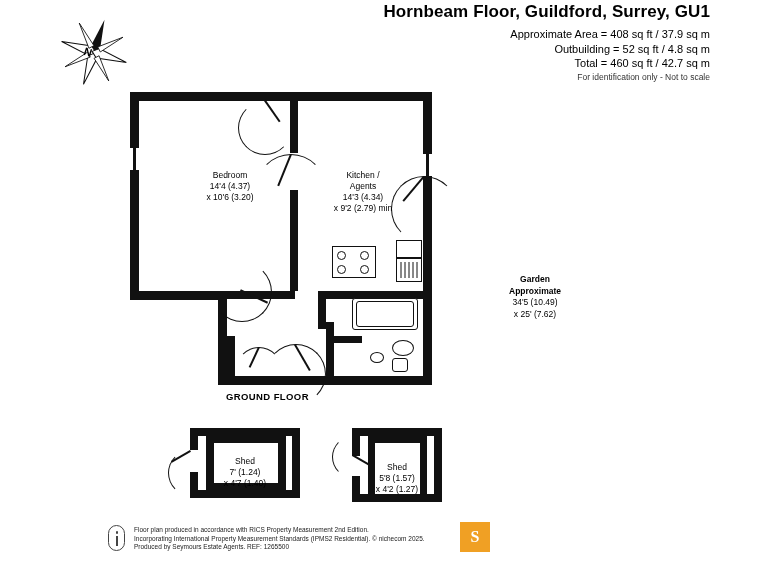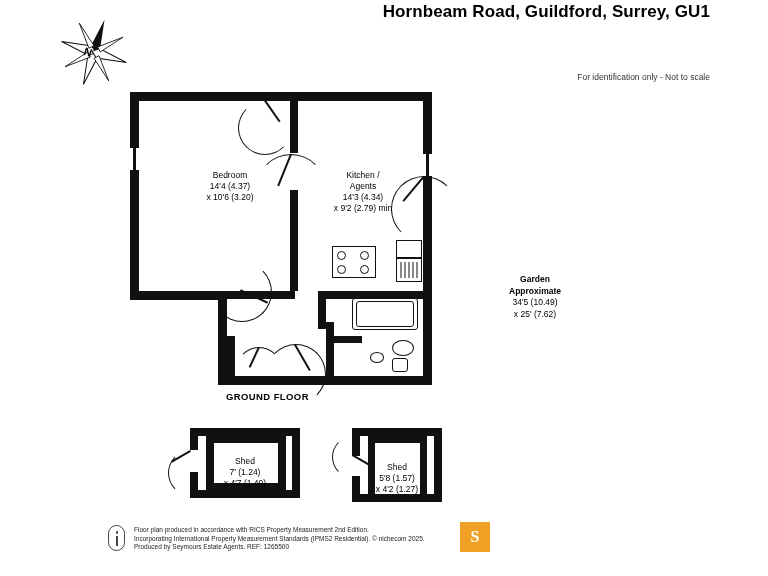--- a/index.html
+++ b/index.html
@@ -179,22 +179,27 @@
     font-size: 16px;
     font-weight: bold;
     font-family: "Liberation Serif", serif;
   }
 </style>
 </head>
 <body>
 
 <div class="page">
 
-  <div id="title">Hornbeam Road, Guildford, Surrey, GU1</div>
-
+  <div id="title">Hornbeam Floor, Guildford, Surrey, GU1</div>
+
+  <div id="summary">
+    <div>Approximate Area = 408 sq ft / 37.9 sq m</div>
+    <div>Outbuilding = 52 sq ft / 4.8 sq m</div>
+    <div>Total = 460 sq ft / 42.7 sq m</div>
+  </div>
 
   <div id="disclaimer">For identification only - Not to scale</div>
 
   <div id="compass">
     <svg width="72" height="72" viewBox="0 0 72 72">
       <g transform="rotate(18 36 36)">
         <polygon points="36,2 41,32 36,38 31,32" fill="#111"></polygon>
         <polygon points="36,70 41,40 36,34 31,40" fill="#fff" stroke="#111" stroke-width="1"></polygon>
         <polygon points="2,36 32,31 38,36 32,41" fill="#fff" stroke="#111" stroke-width="1"></polygon>
         <polygon points="70,36 40,31 34,36 40,41" fill="#fff" stroke="#111" stroke-width="1"></polygon>

